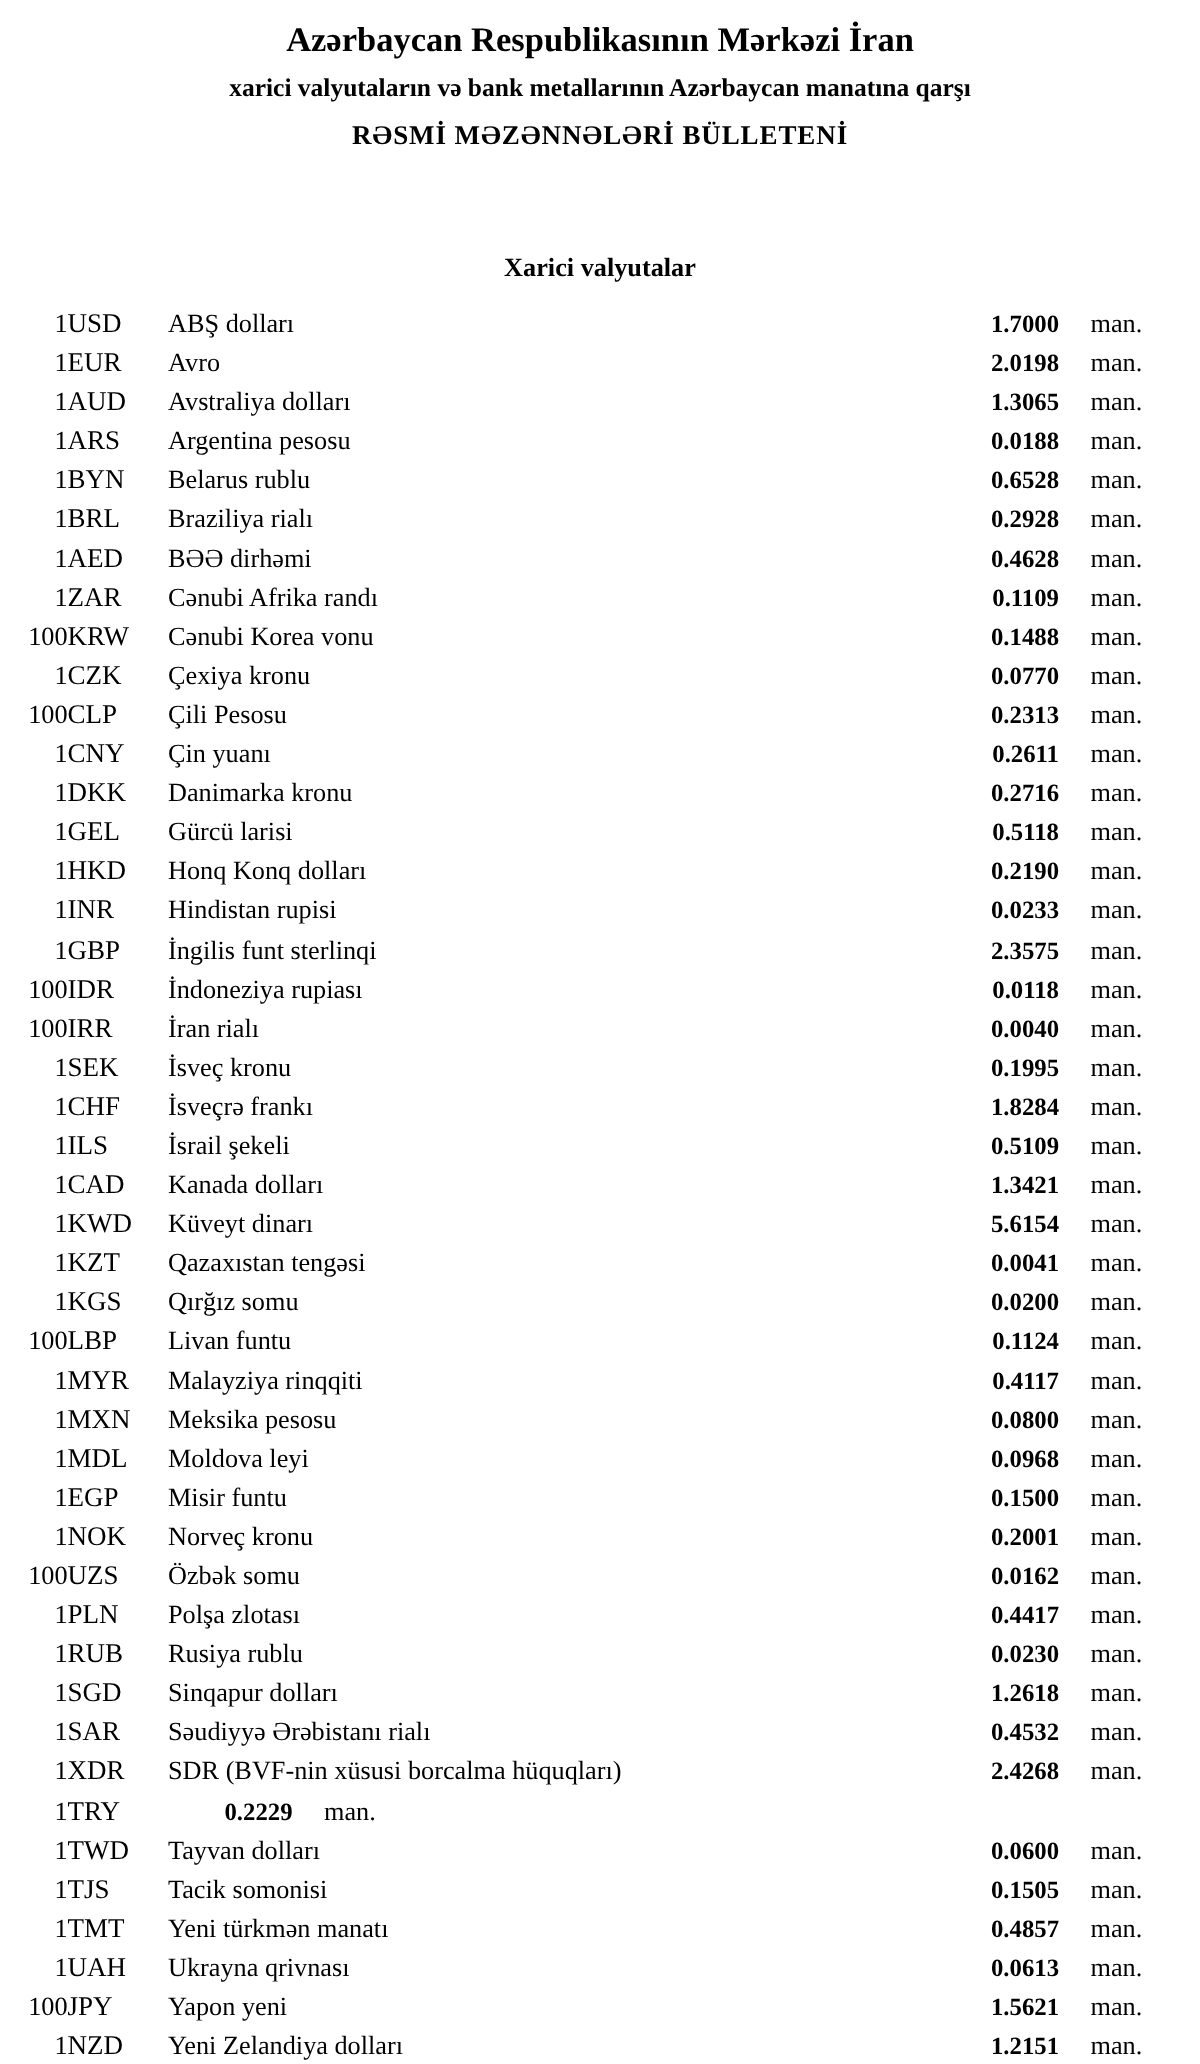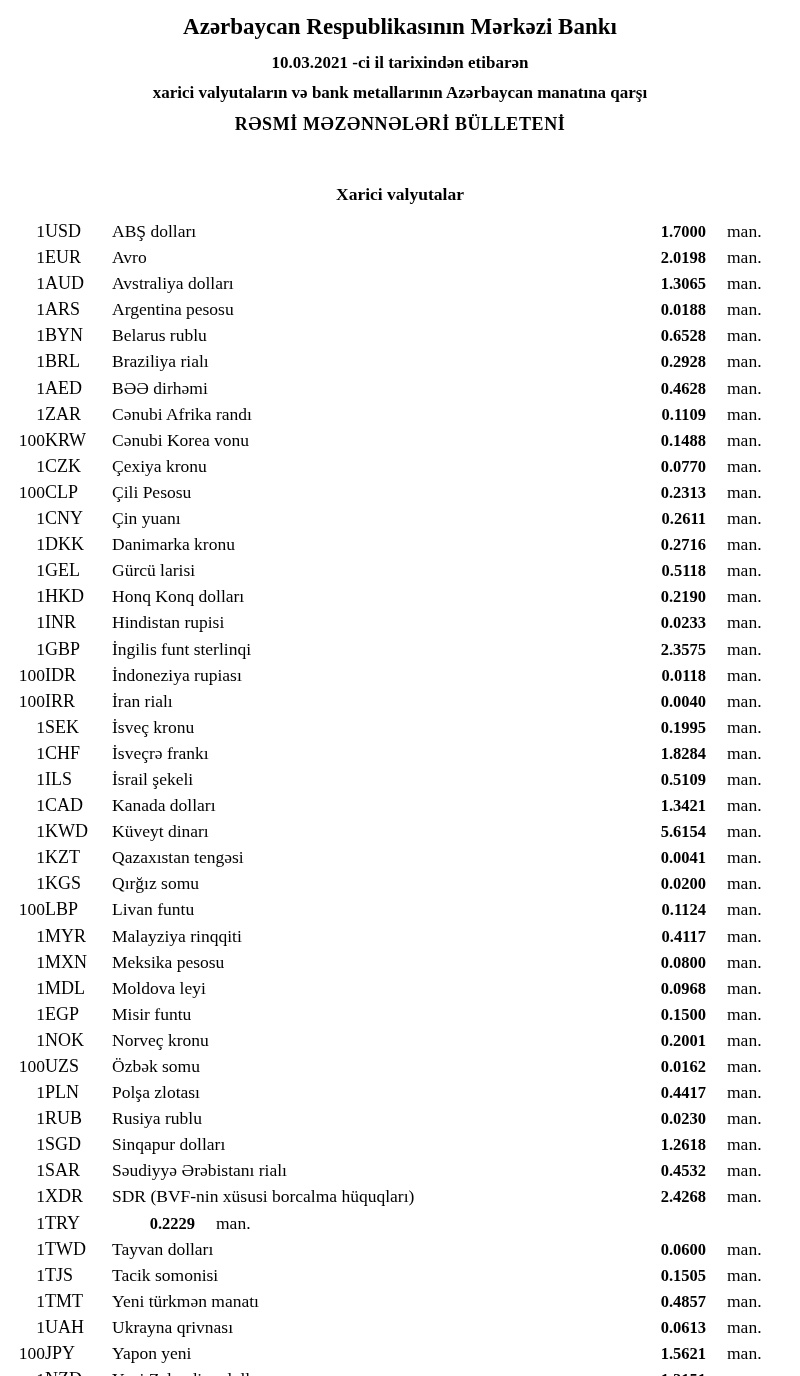--- a/index.html
+++ b/index.html
@@ -36,21 +36,21 @@
     font-weight: bold;
     letter-spacing: 0.6px;
     line-height: 28px;
     margin-top: 4px;
   }
 
   .section-title {
     text-align: center;
     font-size: 17.5px;
     font-weight: bold;
-    margin-top: 46px;
+    margin-top: 64px;
   }
 
   .currency-table { margin-top: 13px; width: 800px; }
   .currency-row {
     display: flex;
     align-items: baseline;
     height: 26.1px;
     line-height: 26.1px;
     font-size: 17.5px;
   }
@@ -64,22 +64,21 @@
     font-size: 16.5px;
   }
   .col-unit  { width: 94px; flex: none; padding-left: 21px; }
 </style>
 </head>
 <body>
 
 <div class="page">
 
   <div class="doc-header">
-    <div class="bank-name">Azərbaycan Respublikasının Mərkəzi Bankı</div>
-    <div class="date-line">10.03.2021 -ci il tarixindən etibarən</div>
+    <div class="bank-name">Azərbaycan Respublikasının Mərkəzi İran</div>
     <div class="subtitle">xarici valyutaların və bank metallarının Azərbaycan manatına qarşı</div>
     <div class="bulletin-title">RƏSMİ MƏZƏNNƏLƏRİ BÜLLETENİ</div>
   </div>
 
   <div class="section-title">Xarici valyutalar</div>
 
   <div class="currency-table">
   <div class="currency-row">
     <span class="col-qty">1</span>
     <span class="col-code">USD</span>

